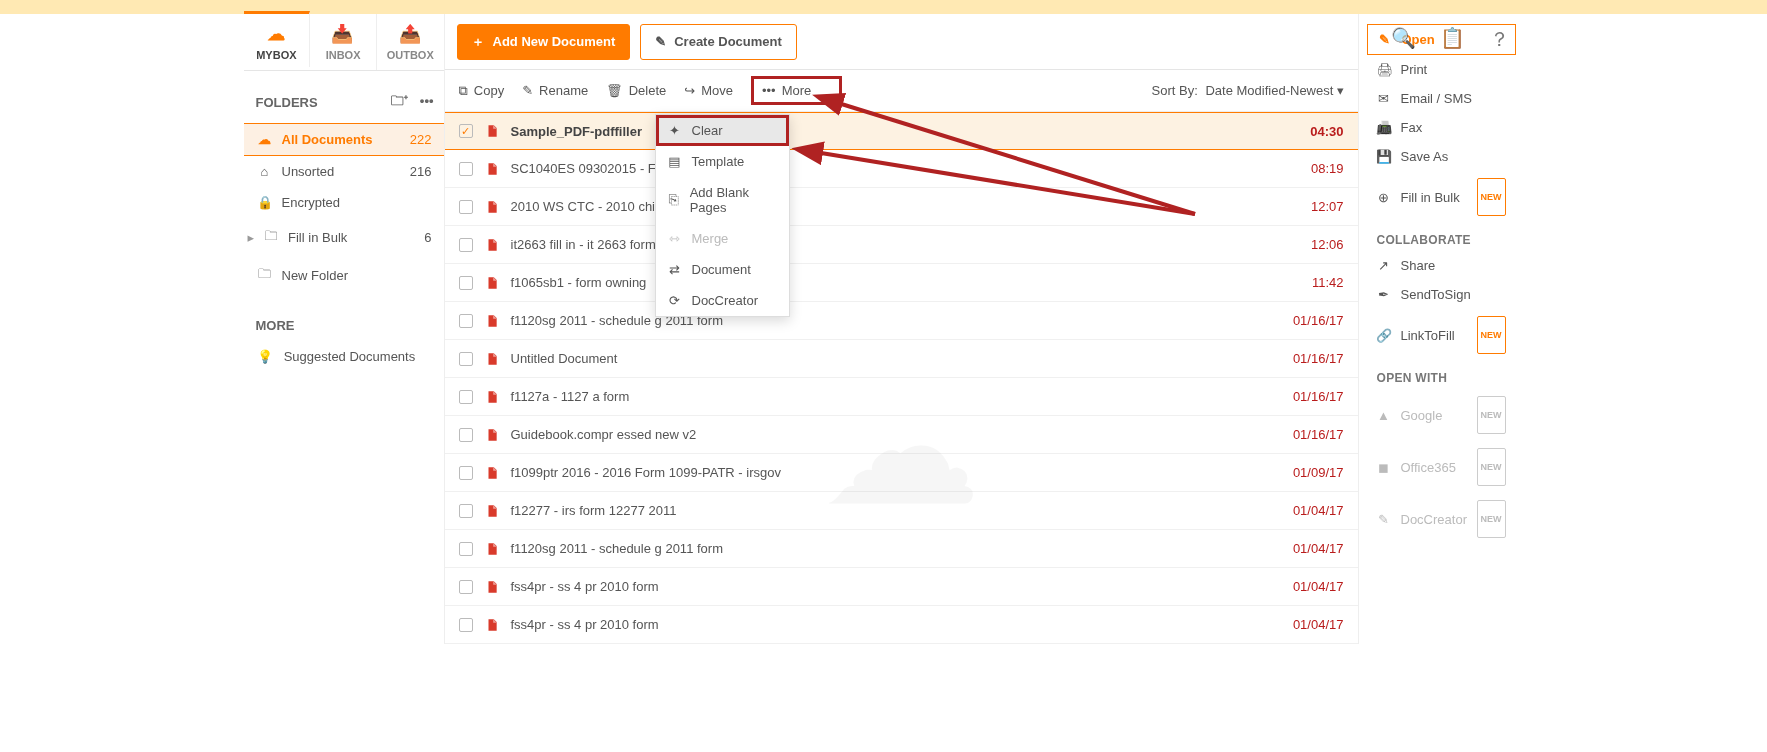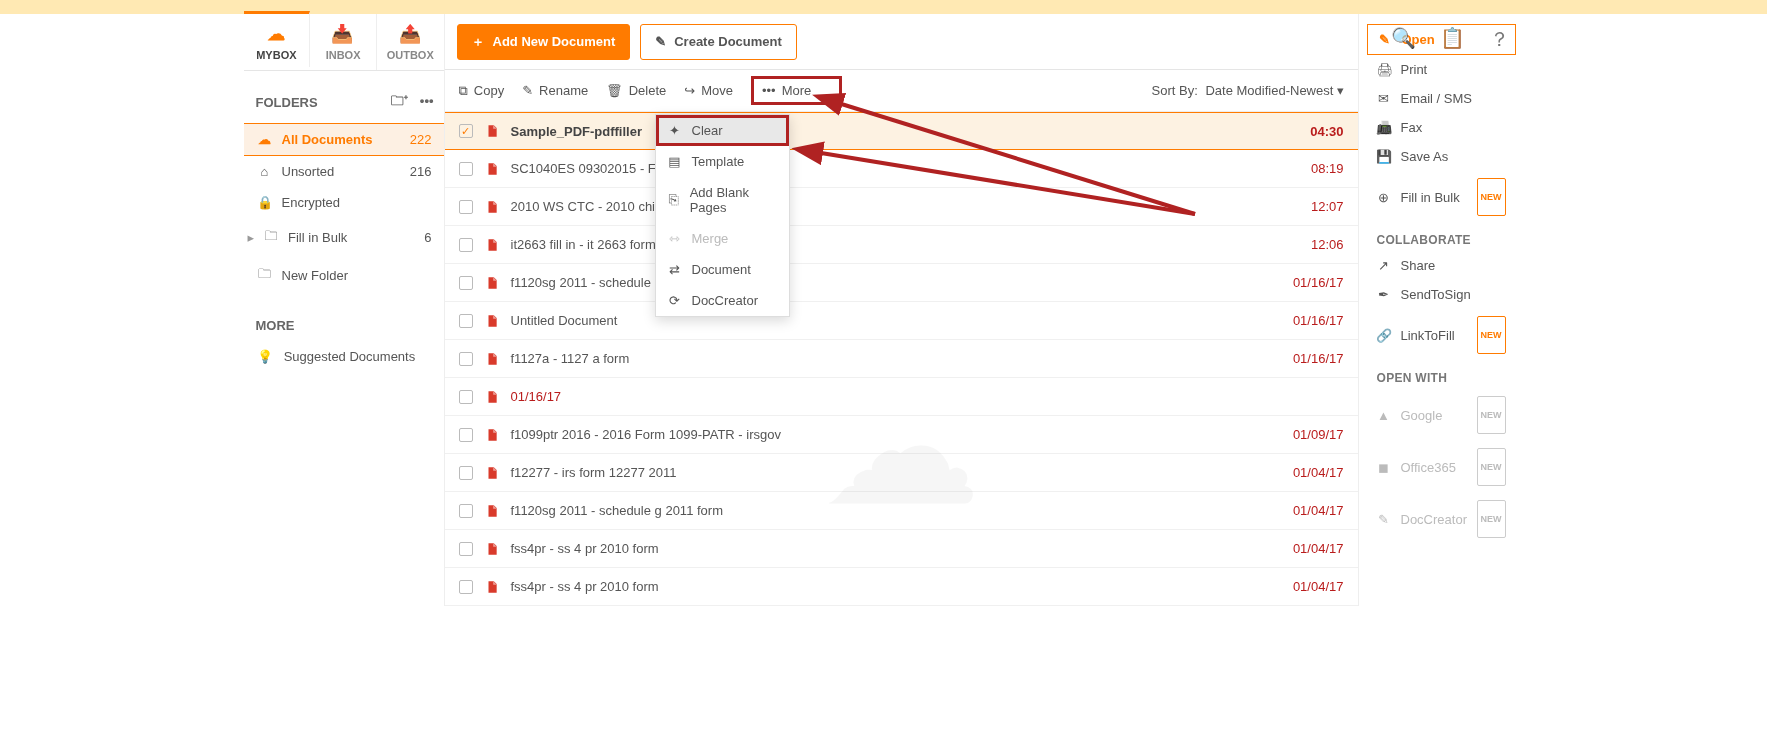--- a/index.html
+++ b/index.html
@@ -242,20 +242,29 @@
               </svg></span>
             <span class="fname">it2663 fill in - it 2663 form 201</span>
             <span class="ftime">12:06</span>
           </div>
           <div class="file-row">
             <span class="ck"></span>
             <span class="pdfico"><svg class="pdf" viewBox="0 0 24 24">
                 <path fill="#d93a2b" d="M6 2h9l5 5v15H6z"></path>
                 <path fill="#fff" d="M14 2v6h6" opacity=".5"></path>
               </svg></span>
+            <span class="fname">f1065sb1 - form owning</span>
+            <span class="ftime">11:42</span>
+          </div>
+          <div class="file-row">
+            <span class="ck"></span>
+            <span class="pdfico"><svg class="pdf" viewBox="0 0 24 24">
+                <path fill="#d93a2b" d="M6 2h9l5 5v15H6z"></path>
+                <path fill="#fff" d="M14 2v6h6" opacity=".5"></path>
+              </svg></span>
             <span class="fname">f1120sg 2011 - schedule g 2011 form</span>
             <span class="ftime">01/16/17</span>
           </div>
           <div class="file-row">
             <span class="ck"></span>
             <span class="pdfico"><svg class="pdf" viewBox="0 0 24 24">
                 <path fill="#d93a2b" d="M6 2h9l5 5v15H6z"></path>
                 <path fill="#fff" d="M14 2v6h6" opacity=".5"></path>
               </svg></span>
             <span class="fname">Untitled Document</span>
@@ -269,20 +278,21 @@
               </svg></span>
             <span class="fname">f1127a - 1127 a form</span>
             <span class="ftime">01/16/17</span>
           </div>
           <div class="file-row">
             <span class="ck"></span>
             <span class="pdfico"><svg class="pdf" viewBox="0 0 24 24">
                 <path fill="#d93a2b" d="M6 2h9l5 5v15H6z"></path>
                 <path fill="#fff" d="M14 2v6h6" opacity=".5"></path>
               </svg></span>
+            <span class="fname">Guidebook.compr essed new v2</span>
             <span class="ftime">01/16/17</span>
           </div>
           <div class="file-row">
             <span class="ck"></span>
             <span class="pdfico"><svg class="pdf" viewBox="0 0 24 24">
                 <path fill="#d93a2b" d="M6 2h9l5 5v15H6z"></path>
                 <path fill="#fff" d="M14 2v6h6" opacity=".5"></path>
               </svg></span>
             <span class="fname">f1099ptr 2016 - 2016 Form 1099-PATR - irsgov</span>
             <span class="ftime">01/09/17</span>

